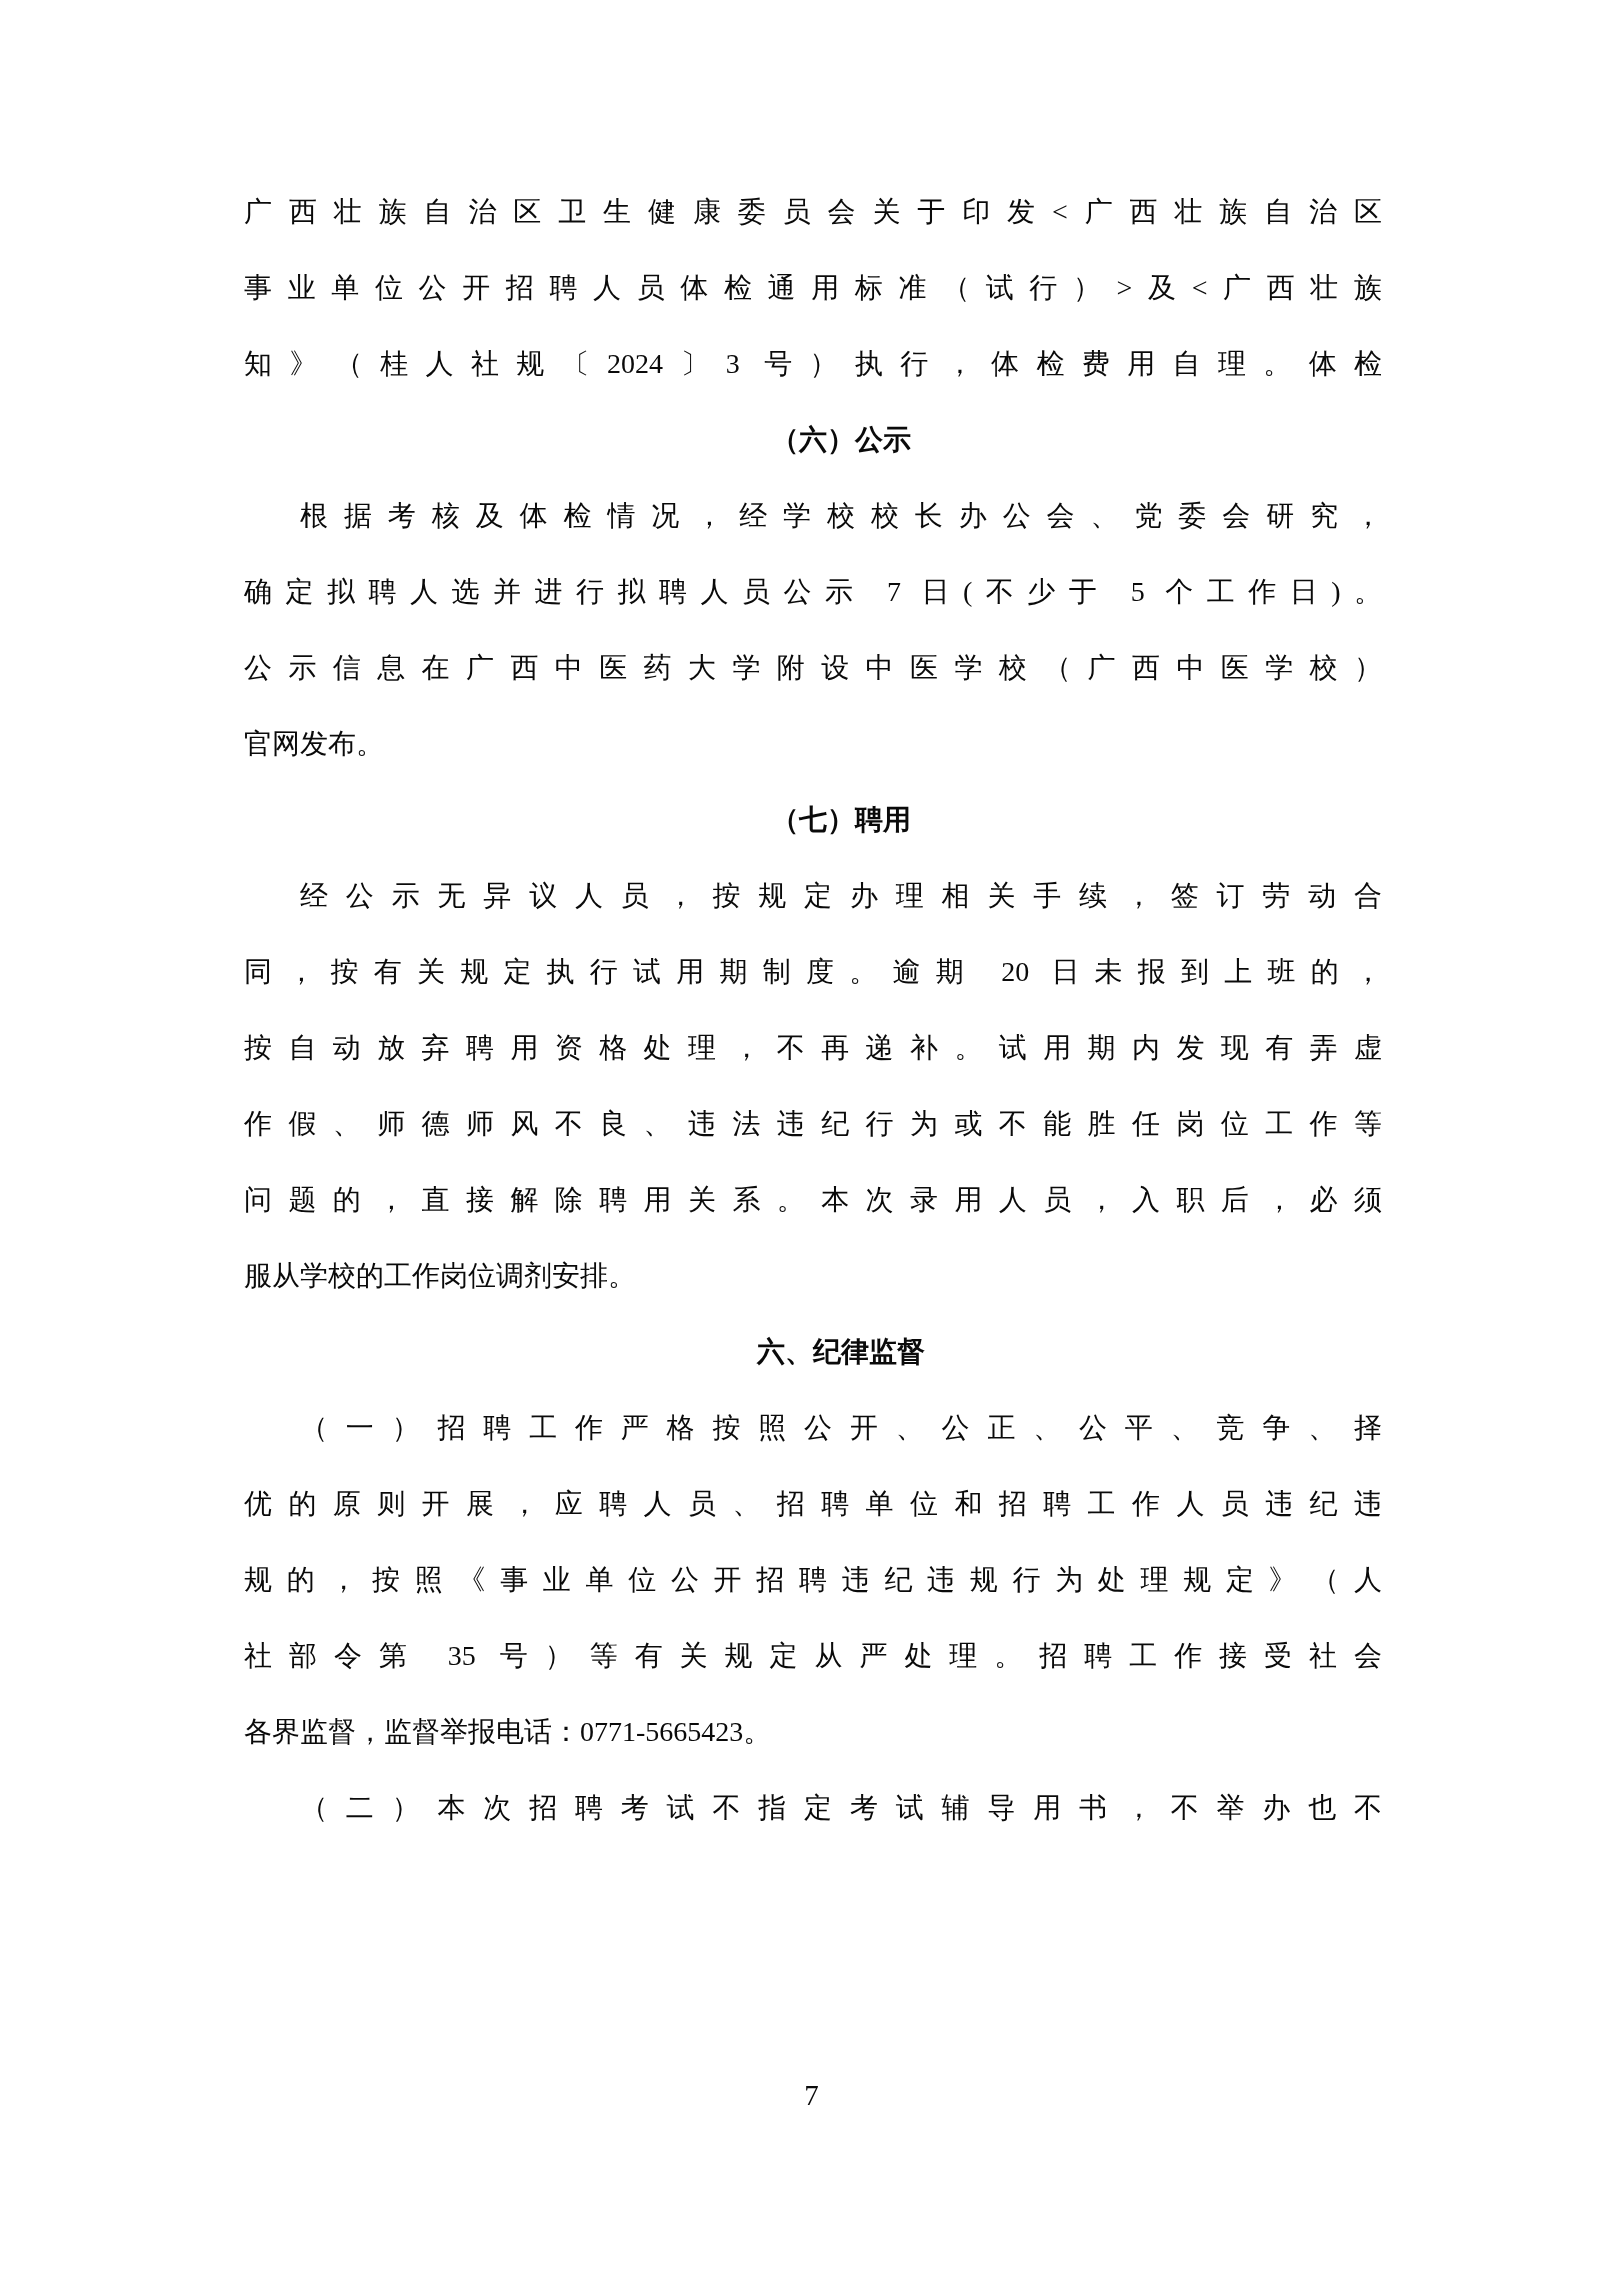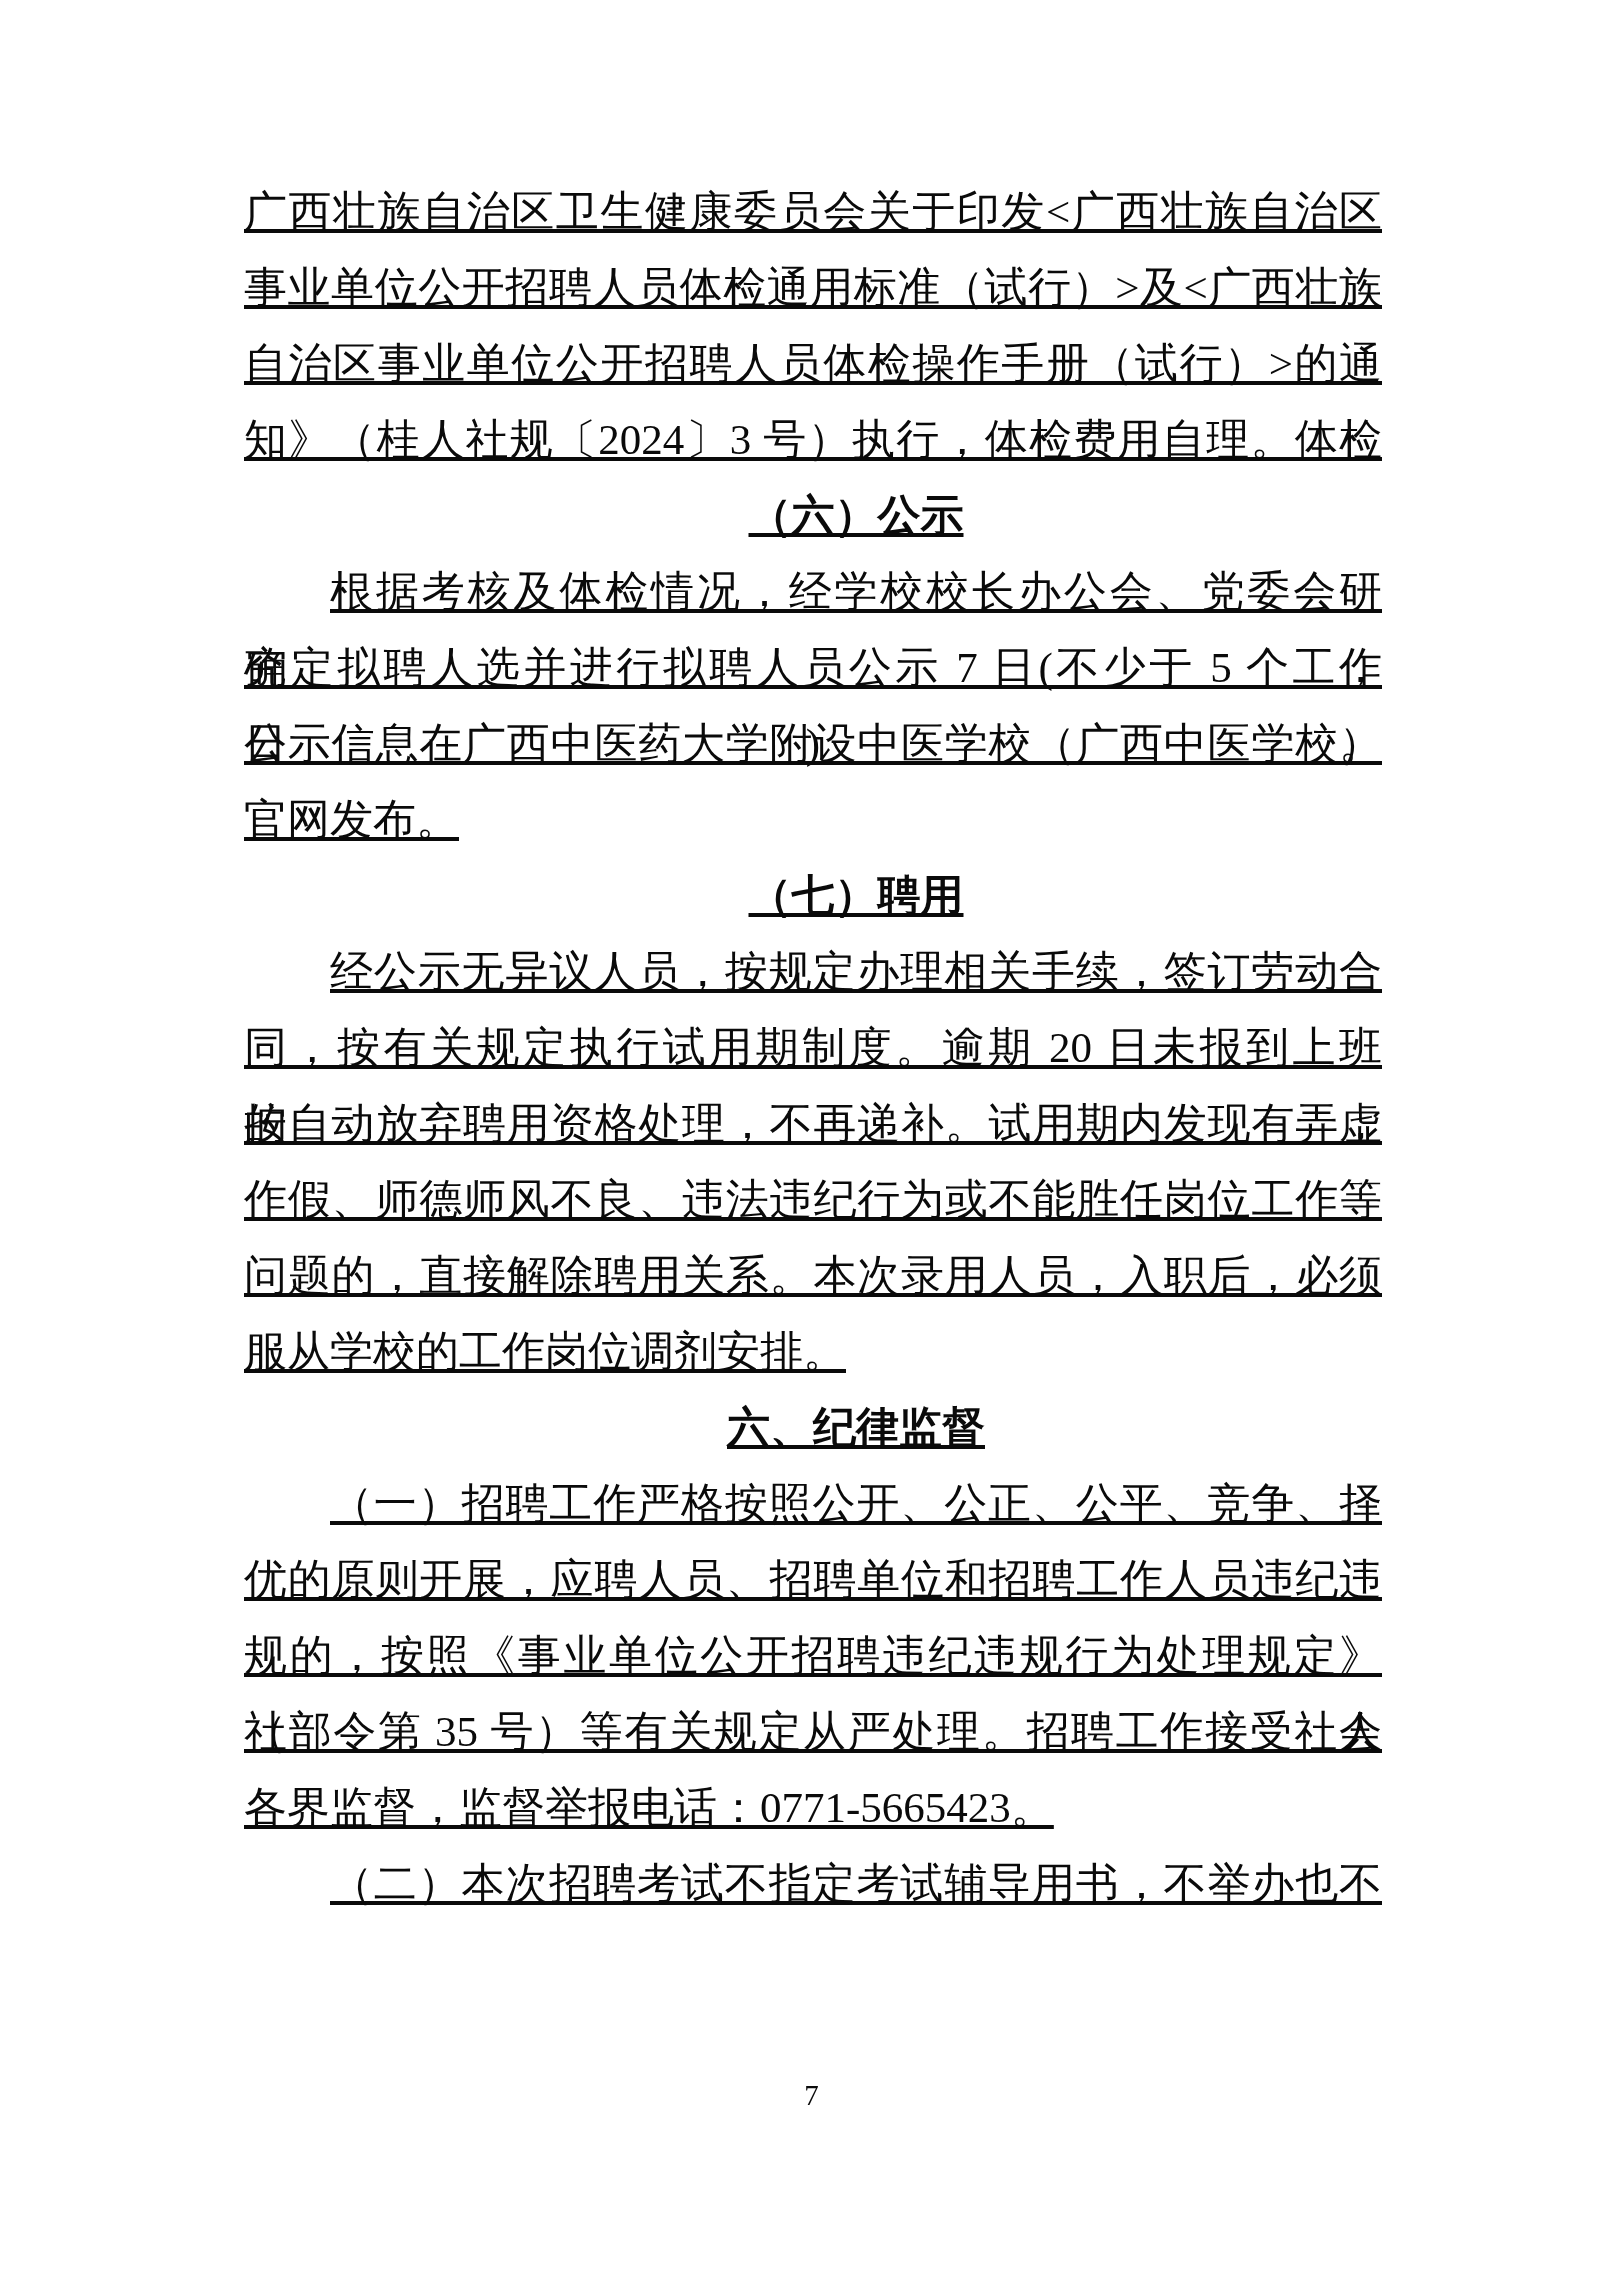--- a/index.html
+++ b/index.html
@@ -17,26 +17,25 @@
     font-family: "Liberation Serif", "DejaVu Serif", serif;
     overflow: hidden;
   }
   .text-block {
     position: absolute;
     left: 244px;
     top: 174px;
     width: 1138px;
   }
   .line {
-    font-size: 43px;
+    font-size: 28px;
     height: 76px;
     line-height: 76px;
     white-space: nowrap;
     text-align: left;
-    text-decoration: underline;
   }
   .line.justify {
     white-space: normal;
     text-align: justify;
     text-align-last: justify;
   }
   .line.indent {
     text-indent: 2em;
   }
   .line.heading {
@@ -54,21 +53,20 @@
     color: #0a0a0a;
   }
 </style>
 </head>
 <body>
 
 <div class="page">
   <div class="text-block">
     <div class="line justify">广西壮族自治区卫生健康委员会关于印发&lt;广西壮族自治区</div>
     <div class="line justify">事业单位公开招聘人员体检通用标准（试行）&gt;及&lt;广西壮族</div>
-    <div class="line justify">自治区事业单位公开招聘人员体检操作手册（试行）&gt;的通</div>
     <div class="line justify">知》（桂人社规〔2024〕3 号）执行，体检费用自理。体检</div>
     <div class="line indent heading">（六）公示</div>
     <div class="line indent justify">根据考核及体检情况，经学校校长办公会、党委会研究，</div>
     <div class="line justify">确定拟聘人选并进行拟聘人员公示 7 日(不少于 5 个工作日)。</div>
     <div class="line justify">公示信息在广西中医药大学附设中医学校（广西中医学校）</div>
     <div class="line">官网发布。</div>
     <div class="line indent heading">（七）聘用</div>
     <div class="line indent justify">经公示无异议人员，按规定办理相关手续，签订劳动合</div>
     <div class="line justify">同，按有关规定执行试用期制度。逾期 20 日未报到上班的，</div>
     <div class="line justify">按自动放弃聘用资格处理，不再递补。试用期内发现有弄虚</div>

